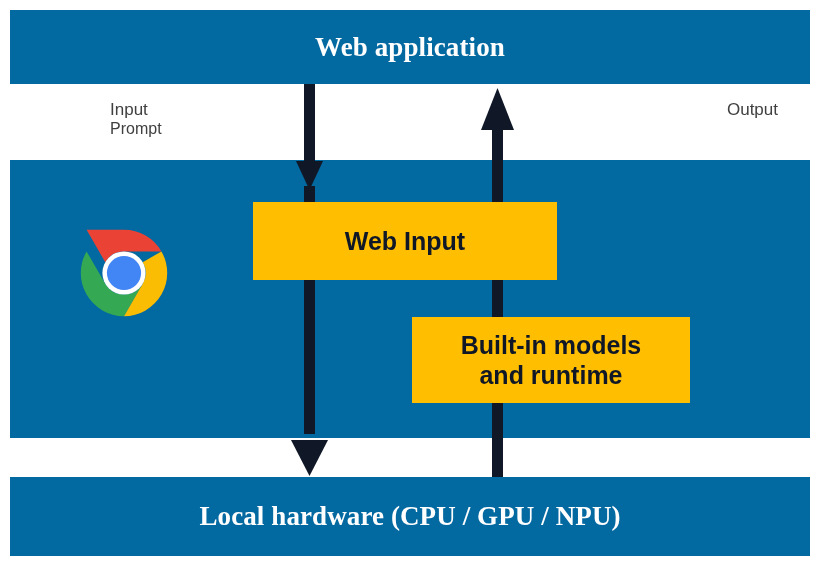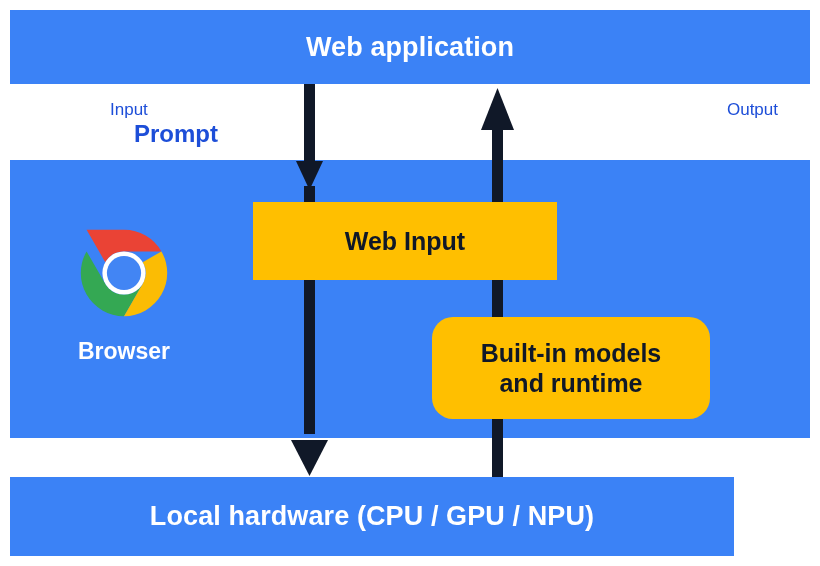--- a/index.html
+++ b/index.html
@@ -17,22 +17,23 @@
     position: relative;
     width: 820px;
     height: 566px;
     background: #ffffff;
     overflow: hidden;
   }
 
   
   .band {
     position: absolute;
-    background: #3b82f6;
+    background: #0369a1;
     box-sizing: border-box;
+    font-family: Liberation Serif, serif;
   }
   .band-web-application {
     left: 10px;
     top: 10px;
     width: 800px;
     height: 74px;
     display: flex;
     align-items: center;
     justify-content: center;
     z-index: 1;
@@ -40,55 +41,54 @@
   .band-browser {
     left: 10px;
     top: 160px;
     width: 800px;
     height: 278px;
     z-index: 1;
   }
   .band-local-hardware {
     left: 10px;
     top: 477px;
-    width: 724px;
+    width: 800px;
     height: 79px;
     display: flex;
     align-items: center;
     justify-content: center;
     z-index: 1;
   }
 
   .band-title {
     color: #ffffff;
     font-size: 27px;
     font-weight: bold;
     letter-spacing: 0.1px;
     line-height: 1;
     white-space: nowrap;
   }
 
   
   .io-label {
     position: absolute;
     z-index: 4;
-    color: #1d4ed8;
+    color: #404040;
     line-height: 1.18;
     white-space: nowrap;
   }
   .io-label .io-kind {
     display: block;
     font-size: 17px;
     font-weight: normal;
   }
   .io-label .io-value {
     display: block;
-    font-size: 24px;
-    font-weight: bold;
-    margin-left: 24px;
+    font-size: 16px;
+    font-weight: normal;
   }
   .io-input {
     left: 110px;
     top: 100px;
     text-align: left;
   }
   .io-output {
     right: 42px;
     top: 100px;
   }
@@ -144,27 +144,26 @@
     box-sizing: border-box;
   }
   .box-web-apis {
     left: 253px;
     top: 202px;
     width: 304px;
     height: 78px;
     font-size: 25px;
   }
   .box-builtin-models {
-    left: 432px;
+    left: 412px;
     top: 317px;
     width: 278px;
-    height: 102px;
+    height: 86px;
     font-size: 25px;
     line-height: 1.22;
-    border-radius: 21px;
   }
   .box-label {
     display: block;
     white-space: pre-line;
   }
 </style>
 </head>
 <body>
 
 <div class="diagram">
@@ -190,21 +189,20 @@
       <path d="M50 2 A48 48 0 0 1 91.57 26 L50 26 A24 24 0 0 0 29.2 38 L8.43 2 Z" transform="rotate(0 50 50)" fill="#ea4335"></path>
 
       <path d="M8.43 26 A48 48 0 0 0 50 98 L70.8 62 A24 24 0 0 1 29.2 62 Z" fill="#34a853"></path>
 
       <path d="M91.57 26 A48 48 0 0 1 50 98 L70.8 62 A24 24 0 0 0 70.8 38 Z" fill="#fbbc04"></path>
 
       <circle cx="50" cy="50" r="24" fill="#ffffff"></circle>
 
       <circle cx="50" cy="50" r="19" fill="#4285f4"></circle>
     </svg>
-    <span class="browser-caption">Browser</span>
   </div>
 
   <svg class="arrow-svg" viewBox="0 0 820 566">
 
     <g>
       <rect x="304" y="84" width="11" height="80" fill="#101828"></rect>
       <polygon points="296,161 323,161 309.5,190 " fill="#101828"></polygon>
       <rect x="304" y="186" width="11" height="248" fill="#101828"></rect>
       <polygon points="291,440 328,440 309.5,476 " fill="#101828"></polygon>
     </g>

